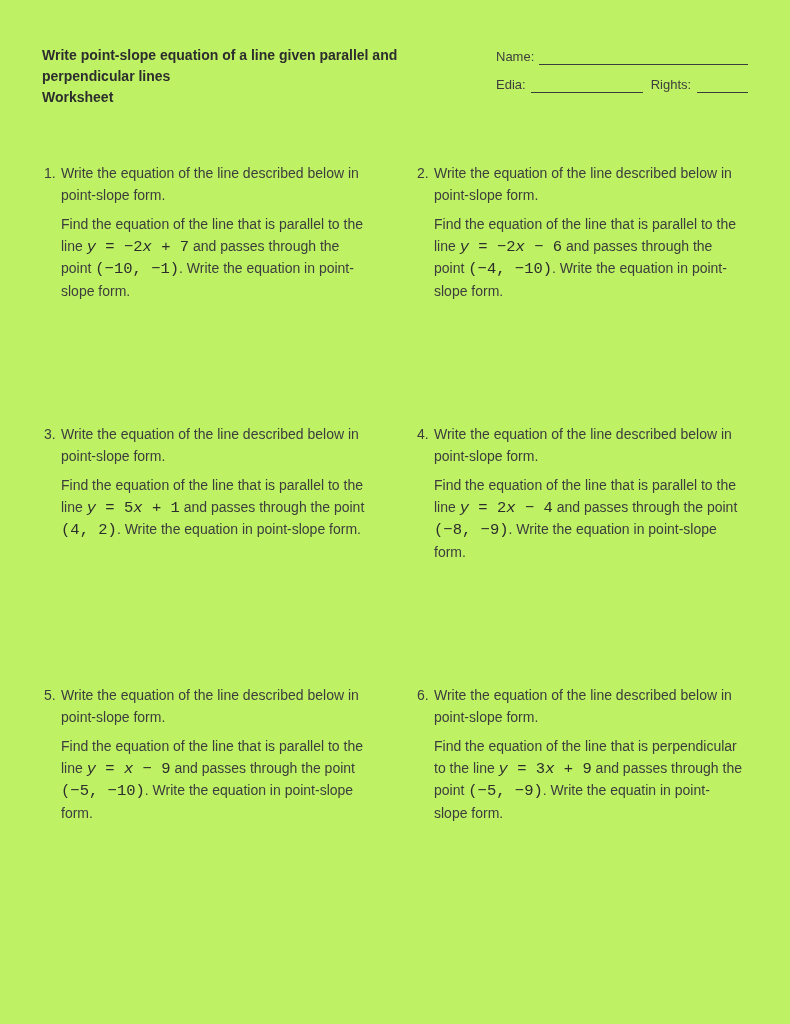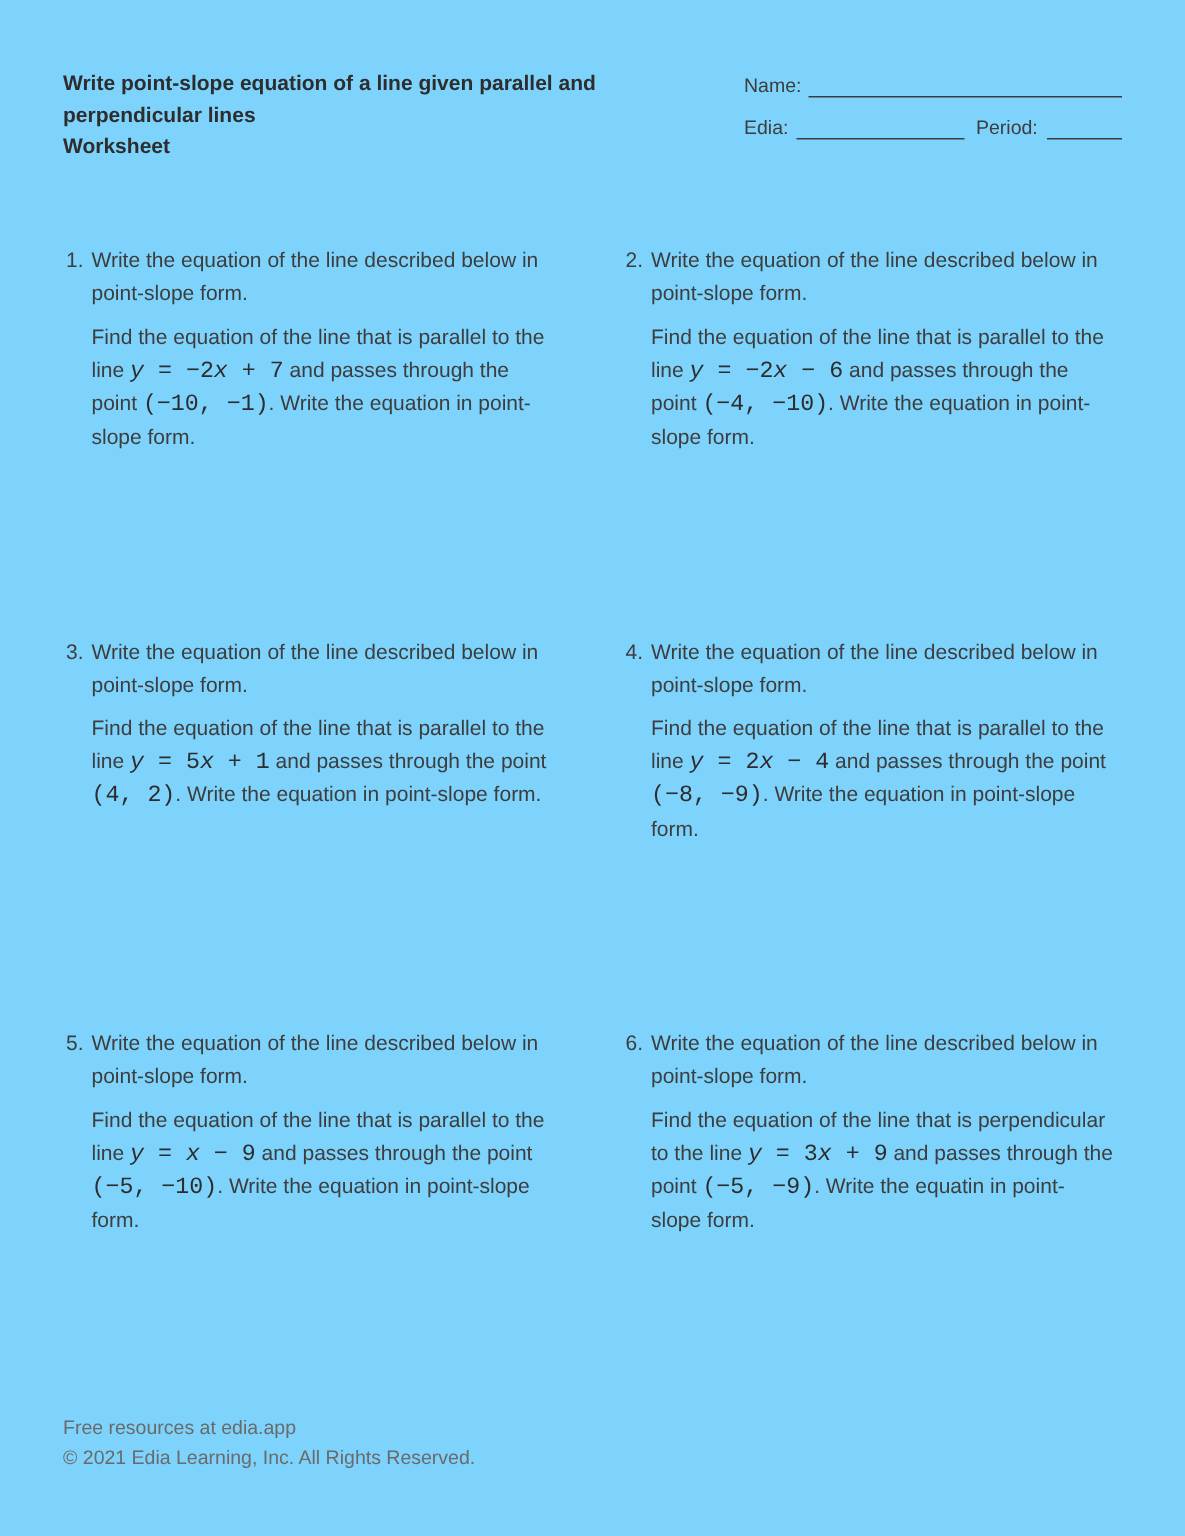--- a/index.html
+++ b/index.html
@@ -1,21 +1,21 @@
 <!DOCTYPE html>
 <html><head>
 <meta charset="utf-8">
 <style>
   * { margin: 0; padding: 0; box-sizing: border-box; }
   html, body { background: #ffffff; }
   .page {
     position: relative;
     width: 790px;
     height: 1024px;
-    background: #7dd3fc;
+    background: #bef264;
     font-family: "Liberation Sans", sans-serif;
     color: #3d3d3d;
     overflow: hidden;
   }
 
   
   .header {
     position: absolute;
     top: 45px;
     left: 42px;
@@ -104,21 +104,21 @@
       <div>Worksheet</div>
     </div>
     <div class="fields">
       <div class="field-row">
         <span class="field-label">Name:</span>
         <span class="field-line line-name"></span>
       </div>
       <div class="field-row">
         <span class="field-label">Edia:</span>
         <span class="field-line line-date"></span>
-        <span class="field-label label-period">Period:</span>
+        <span class="field-label label-period">Rights:</span>
         <span class="field-line line-period"></span>
       </div>
     </div>
   </div>
 
   <div class="problems">
     <div class="problem">
       <div class="problem-number">1.</div>
       <div class="problem-content">
         <p class="problem-prompt">Write the equation of the line described below in point-slope form.</p>
@@ -160,18 +160,14 @@
 
     <div class="problem">
       <div class="problem-number">6.</div>
       <div class="problem-content">
         <p class="problem-prompt">Write the equation of the line described below in point-slope form.</p>
         <p class="problem-body">Find the equation of the line that is perpendicular to the line <span class="math"><span class="mi">y</span><span> </span><span>=</span><span> </span><span>3</span><span class="mi">x</span><span> </span><span>+</span><span> </span><span>9</span></span> and passes through the point <span class="math"><span>(</span><span>−</span><span>5</span><span>,</span><span> </span><span>−</span><span>9</span><span>)</span></span>. Write the equatin in point-slope form.</p>
       </div>
     </div>
   </div>
 
-  <div class="footer">
-    <div>Free resources at edia.app</div>
-    <div>© 2021 Edia Learning, Inc. All Rights Reserved.</div>
-  </div>
 
 </div>
 
 </body></html>

